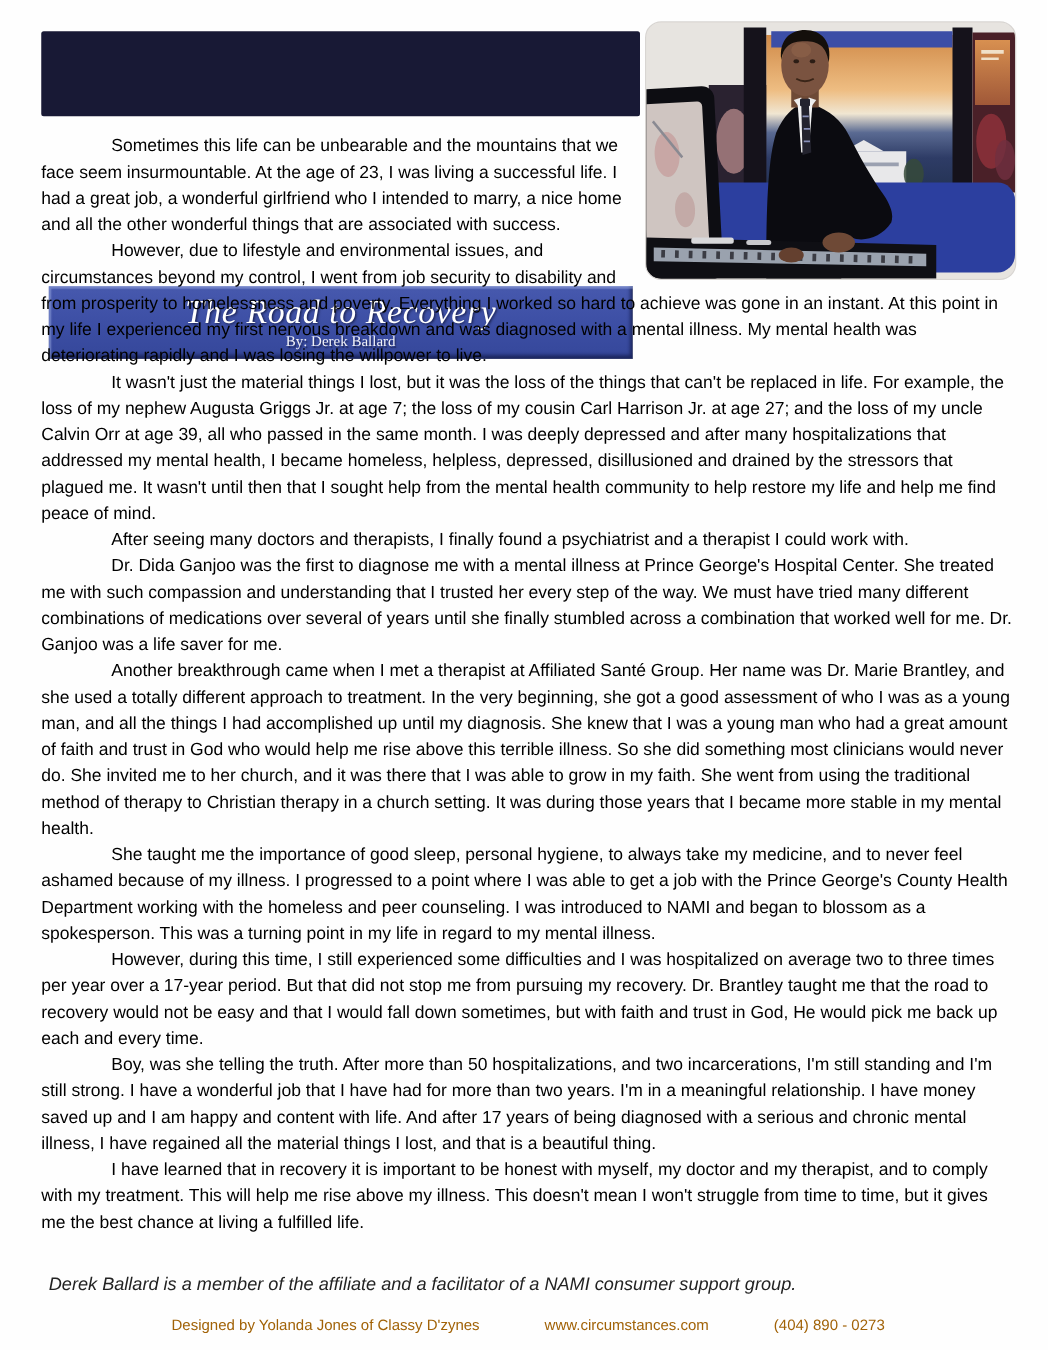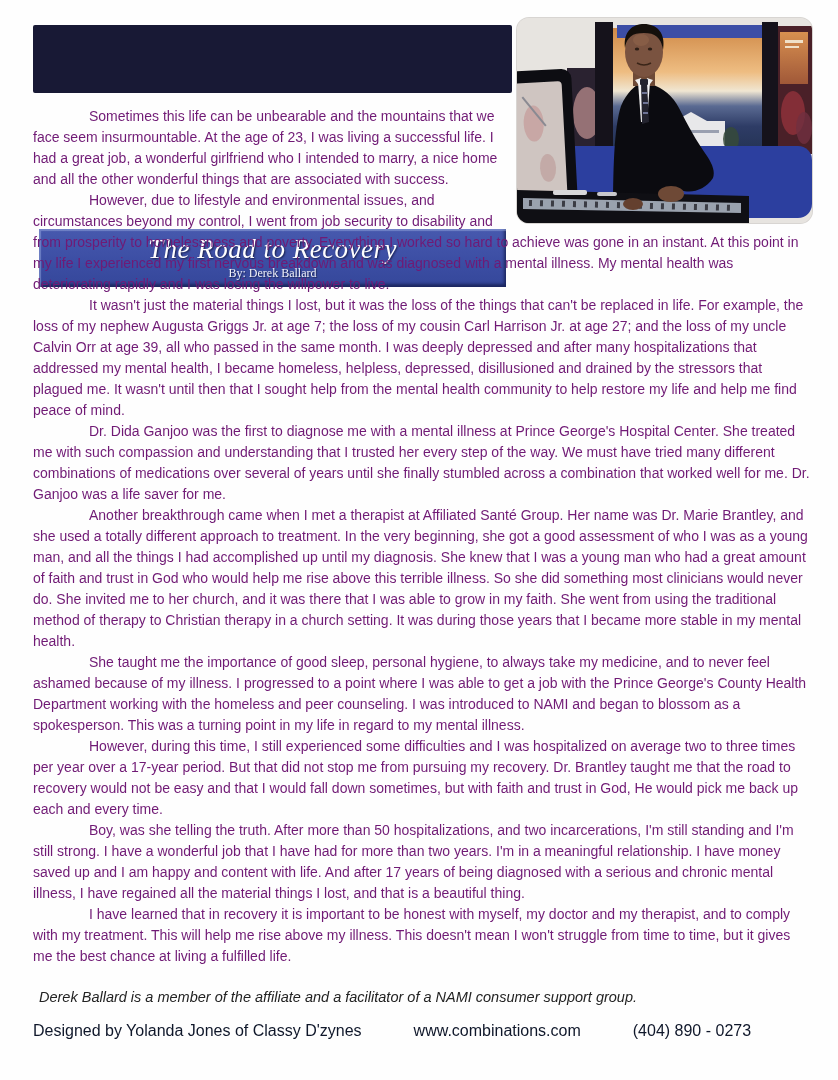--- a/index.html
+++ b/index.html
@@ -50,35 +50,36 @@
     font-size:12px;line-height:19px;
     color:#f0f1f7;
     text-shadow:1px 1px 1px rgba(0,0,25,.5);
   }
   .article p{
     margin:0;
     text-indent:56px;
     font-size:14px;
     line-height:21px;
     letter-spacing:0;
-    color:#701a75;
+    color:#000000;
   }
   .footer-note{
     clear:both;
-    margin:22px 0 0 6px;
+    margin:32px 0 0 6px;
     font-style:italic;
     font-size:14.5px;
     color:#232323;
   }
   .credits{
     display:flex;
+    justify-content:center;
     gap:52px;
     margin-top:17px;
-    font-size:16px;
-    color:#0f172a;
+    font-size:12px;
+    color:#a16207;
   }
 </style>
 </head>
 <body>
 
 <div class="page">
 
   <div class="photo">
     <svg viewBox="0 0 295 205" width="295" height="205">
       <defs>
@@ -164,29 +165,30 @@
     <div class="banner-inner">
       <div class="banner-title">The Road to Recovery</div>
       <div class="banner-subtitle">By: Derek Ballard</div>
     </div>
   </div>
 
   <div class="article">
     <p>Sometimes this life can be unbearable and the mountains that we face seem insurmountable. At the age of 23, I was living a successful life. I had a great job, a wonderful girlfriend who I intended to marry, a nice home and all the other wonderful things that are  associated with success.</p>
     <p>However, due to lifestyle and environmental issues, and circumstances beyond my control, I went from job security to disability and from prosperity to homelessness and  poverty. Everything I worked so hard to achieve was gone in an instant. At this point in my life I experienced my first nervous breakdown and was diagnosed with a mental illness. My mental health was deteriorating rapidly and I was losing the willpower to live.</p>
     <p>It wasn't just the material things I lost, but it was the loss of the things that can't be replaced in life. For example, the loss of my nephew Augusta Griggs Jr. at age 7; the loss of my cousin Carl Harrison Jr. at age 27; and the loss of my uncle Calvin Orr  at age 39, all who passed in the same month. I was deeply depressed and after many hospitalizations that addressed my mental health, I became homeless, helpless, depressed, disillusioned and drained by the stressors that plagued me. It wasn't until then that I sought help from the mental health community to help restore my life and help me find peace of mind.</p>
+    <p>After seeing many doctors and therapists, I finally found a psychiatrist and a therapist I could work with.</p>
     <p>Dr. Dida Ganjoo was the first to diagnose me with a mental illness at Prince George's Hospital Center. She treated me with such compassion and understanding that I trusted her every step of the way. We must have tried many different combinations of medications over several of years until she finally stumbled across a combination that worked well for me. Dr. Ganjoo was a life saver for me.</p>
     <p>Another breakthrough came when I met a therapist at Affiliated Santé Group. Her name was Dr. Marie Brantley, and she used a totally different approach to treatment. In the very beginning, she got a good assessment of who I was as a young man, and all the things I had accomplished up until my diagnosis. She knew that I was a young man who had a great amount of faith and trust in God who would help me rise above this terrible illness. So she did something most clinicians would never do. She invited me to her church, and it was there that I was able to grow in my faith. She went from using the traditional method of therapy to Christian therapy in a church setting. It was during those years that I became more stable in my mental health.</p>
     <p>She taught me the importance of good sleep, personal hygiene, to always take my medicine, and to never feel ashamed because of my illness. I progressed to a point where I was able to get a job with the Prince George's County Health Department working with the homeless and  peer counseling. I was introduced to NAMI and began to blossom as a spokesperson. This was a turning point in my life in regard to my mental illness.</p>
     <p>However, during this time, I still experienced some difficulties and I was hospitalized on average two to three times per year over a 17-year period. But that did not stop me from pursuing my recovery. Dr. Brantley taught me that the road to recovery would not be easy and that I would fall down sometimes, but with faith and trust in God, He would pick me back up each and every time.</p>
     <p>Boy, was she telling the truth. After more than 50 hospitalizations, and two incarcerations, I'm still standing and I'm still strong. I have a wonderful job that I have had for more than two years.  I'm in a meaningful relationship. I have money saved up and I am happy and content with life. And after 17 years of being diagnosed with a serious and chronic mental illness, I have regained all the material things I lost, and that is a beautiful thing.</p>
     <p>I have learned that in recovery it is important to be honest with myself, my doctor and my therapist, and to comply with my treatment.  This will help me rise above my illness. This doesn't mean I won't struggle from time to time, but it gives me the best chance at living a fulfilled life.</p>
   </div>
 
   <p class="footer-note">Derek Ballard is a member of the affiliate and a facilitator of a NAMI consumer support group.</p>
 
   <div class="credits">
     <span>Designed by  Yolanda Jones of Classy D'zynes</span>
-    <span>www.combinations.com</span>
+    <span>www.circumstances.com</span>
     <span>(404) 890 - 0273</span>
   </div>
 
 </div>
 
 </body></html>

